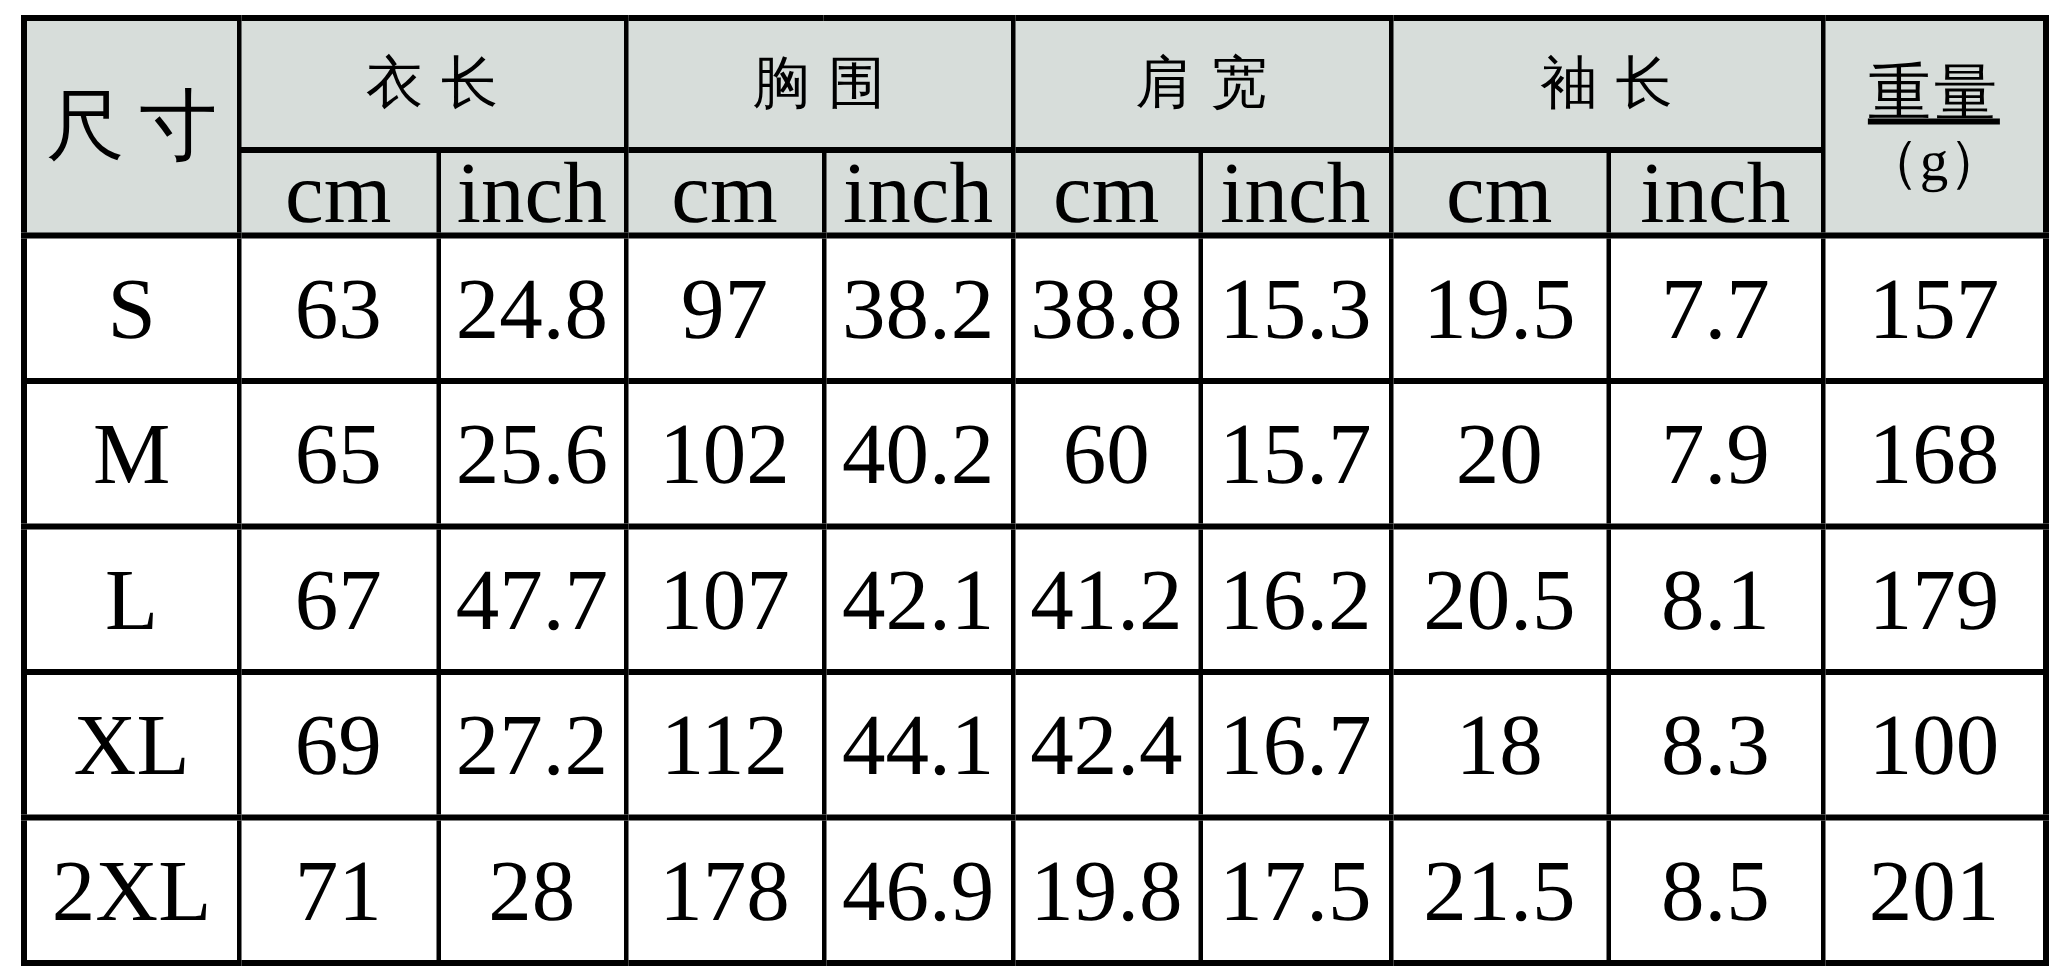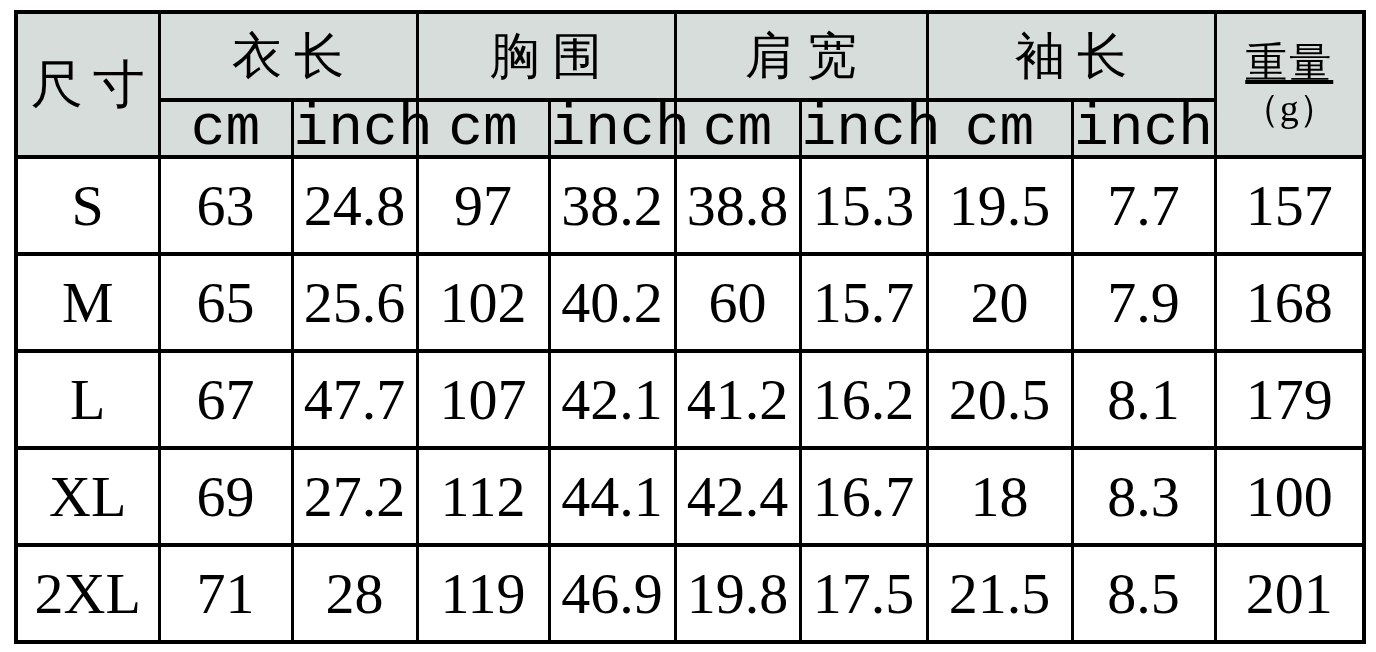--- a/index.html
+++ b/index.html
@@ -27,35 +27,35 @@
   table.size-chart td {
     border-style: solid;
     border-color: #000000;
     border-width: 4px 3px;
     padding: 0;
     text-align: center;
     overflow: visible;
     font-weight: normal;
   }
   tr.group-row    { height: 88px; }
-  tr.unit-row     { height: 57px; font-family: Liberation Mono, monospace; }
+  tr.unit-row     { height: 57px; }
   tr.data-row     { height: 97px; }
 
   .hdr {
     background: #d7ddda;
   }
   th.size-head {
     font-size: 52px;
     letter-spacing: 10px;
     text-indent: 10px;
     vertical-align: middle;
     line-height: 1;
   }
   th.group-head {
-    font-size: 50px;
+    font-size: 38px;
     letter-spacing: 12px;
     text-indent: 12px;
     vertical-align: middle;
     line-height: 1;
   }
   th.unit-head {
     font-size: 58px;
     vertical-align: bottom;
     line-height: 0.92;
     padding-bottom: 2px;
@@ -158,21 +158,21 @@
       <td class="value-cell">42.4</td>
       <td class="value-cell">16.7</td>
       <td class="value-cell">18</td>
       <td class="value-cell">8.3</td>
       <td class="value-cell">100</td>
     </tr>
     <tr class="data-row">
       <td class="size-cell">2XL</td>
       <td class="value-cell">71</td>
       <td class="value-cell">28</td>
-      <td class="value-cell">119</td>
+      <td class="value-cell">178</td>
       <td class="value-cell">46.9</td>
       <td class="value-cell">19.8</td>
       <td class="value-cell">17.5</td>
       <td class="value-cell">21.5</td>
       <td class="value-cell">8.5</td>
       <td class="value-cell">201</td>
     </tr>
   </tbody>
     </table>
 </div>

